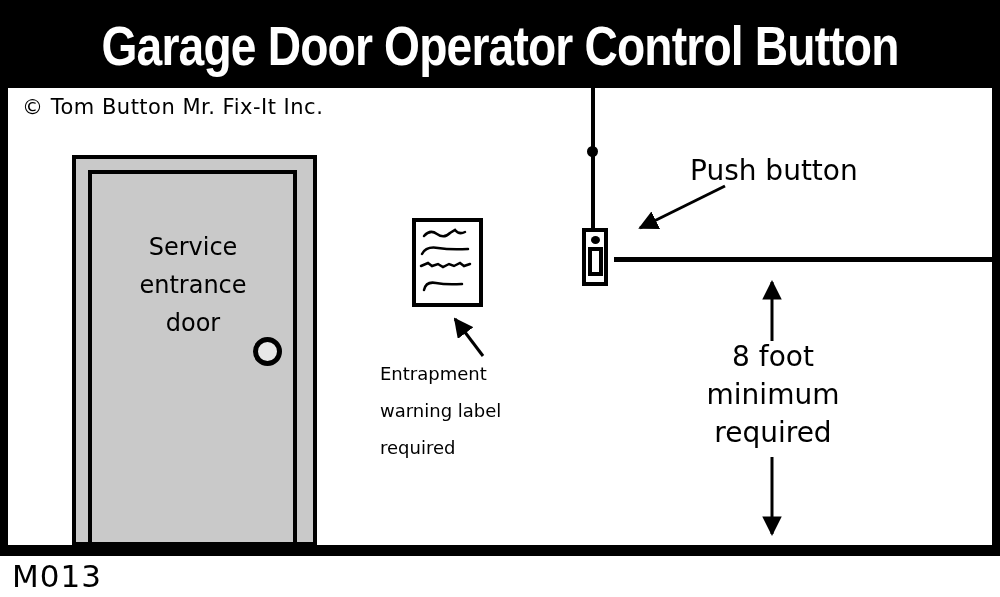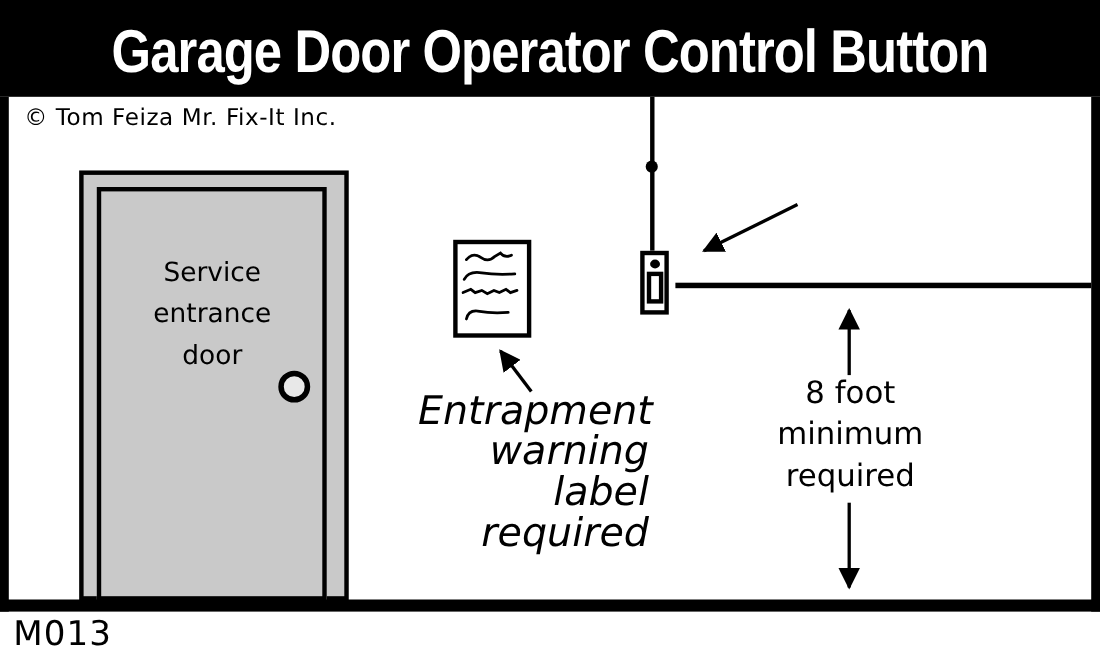--- a/index.html
+++ b/index.html
@@ -21,21 +21,21 @@
   .floor-line{position:absolute;left:0;top:545px;width:1000px;height:11px;background:var(--line,#000);}
   .copyright{position:absolute;left:22px;top:95px;font-size:21px;letter-spacing:.5px;}
   
   .door-frame{position:absolute;left:72px;top:155px;width:245px;height:391px;background:var(--door-fill,#c9c9c9);border:4px solid var(--line,#000);box-sizing:border-box;}
   .door-panel{position:absolute;left:88px;top:170px;width:209px;height:376px;background:var(--door-fill,#c9c9c9);border:4px solid var(--line,#000);box-sizing:border-box;}
   .door-label{position:absolute;left:98px;top:228px;width:190px;text-align:center;font-size:24px;line-height:38px;white-space:pre-line;}
   .door-knob{position:absolute;left:253px;top:337px;width:29px;height:29px;border:5px solid var(--line,#000);border-radius:50%;background:var(--knob-fill,#e8e8e8);box-sizing:border-box;}
   
   .warning-label{position:absolute;left:412px;top:218px;width:71px;height:89px;border:4px solid var(--line,#000);background:var(--background,#fff);box-sizing:border-box;}
   .warning-label svg{display:block;width:63px;height:81px;}
-  .entrapment-caption{position:absolute;left:380px;top:355px;width:210px;text-align:right;font-size:36px;line-height:37px;white-space:pre-line;font-style:italic;}
+  .entrapment-caption{position:absolute;left:380px;top:355px;width:210px;text-align:left;font-size:18px;line-height:37px;white-space:pre-line;}
   
   .wire{position:absolute;left:591px;top:88px;width:4px;height:140px;background:var(--line,#000);}
   .wire-dot{position:absolute;left:587px;top:146px;width:11px;height:11px;border-radius:50%;background:var(--line,#000);}
   .pb-device{position:absolute;left:582px;top:228px;width:26px;height:58px;border:4px solid var(--line,#000);background:var(--background,#fff);box-sizing:border-box;display:flex;flex-direction:column;align-items:center;}
   .pb-dot{width:9px;height:8px;border-radius:50%;background:var(--line,#000);margin-top:4px;}
   .pb-slot{width:15px;height:29px;border:4px solid var(--line,#000);box-sizing:border-box;margin-top:3px;background:var(--background,#fff);}
   .pb-label{position:absolute;left:690px;top:154px;font-size:28px;white-space:nowrap;}
   .shelf-line{position:absolute;left:614px;top:257px;width:378px;height:5px;background:var(--line,#000);}
   
   .clearance-label{position:absolute;left:688px;top:338px;width:170px;text-align:center;font-size:28px;line-height:38px;white-space:pre-line;}
@@ -51,21 +51,21 @@
 
 <div class="canvas">
 
   <div class="title-band">
     <div class="title-text">Garage Door Operator Control Button</div>
   </div>
 
   <div class="border-left"></div>
   <div class="border-right"></div>
 
-  <div class="copyright">© Tom Feiza Mr. Fix-It Inc.</div>
+  <div class="copyright">© Tom Button Mr. Fix-It Inc.</div>
 
   <div class="door-frame"></div>
   <div class="door-panel"></div>
   <div class="door-label">Service
 entrance
 door</div>
   <div class="door-knob"></div>
 
   <div class="warning-label">
     <svg class="squiggles" viewBox="0 0 63 81">
@@ -78,20 +78,21 @@
   <div class="entrapment-caption">Entrapment
 warning label
 required</div>
 
   <div class="wire"></div>
   <div class="wire-dot"></div>
   <div class="pb-device">
     <div class="pb-dot"></div>
     <div class="pb-slot"></div>
   </div>
+  <div class="pb-label">Push button</div>
 
   <div class="shelf-line"></div>
 
   <div class="clearance-label">8 foot
 minimum
 required</div>
 
   <svg class="arrows">
     <defs>
       <marker id="ah" viewBox="0 0 10 10" refX="9" refY="5" markerWidth="6.5" markerHeight="6.5" orient="auto">

